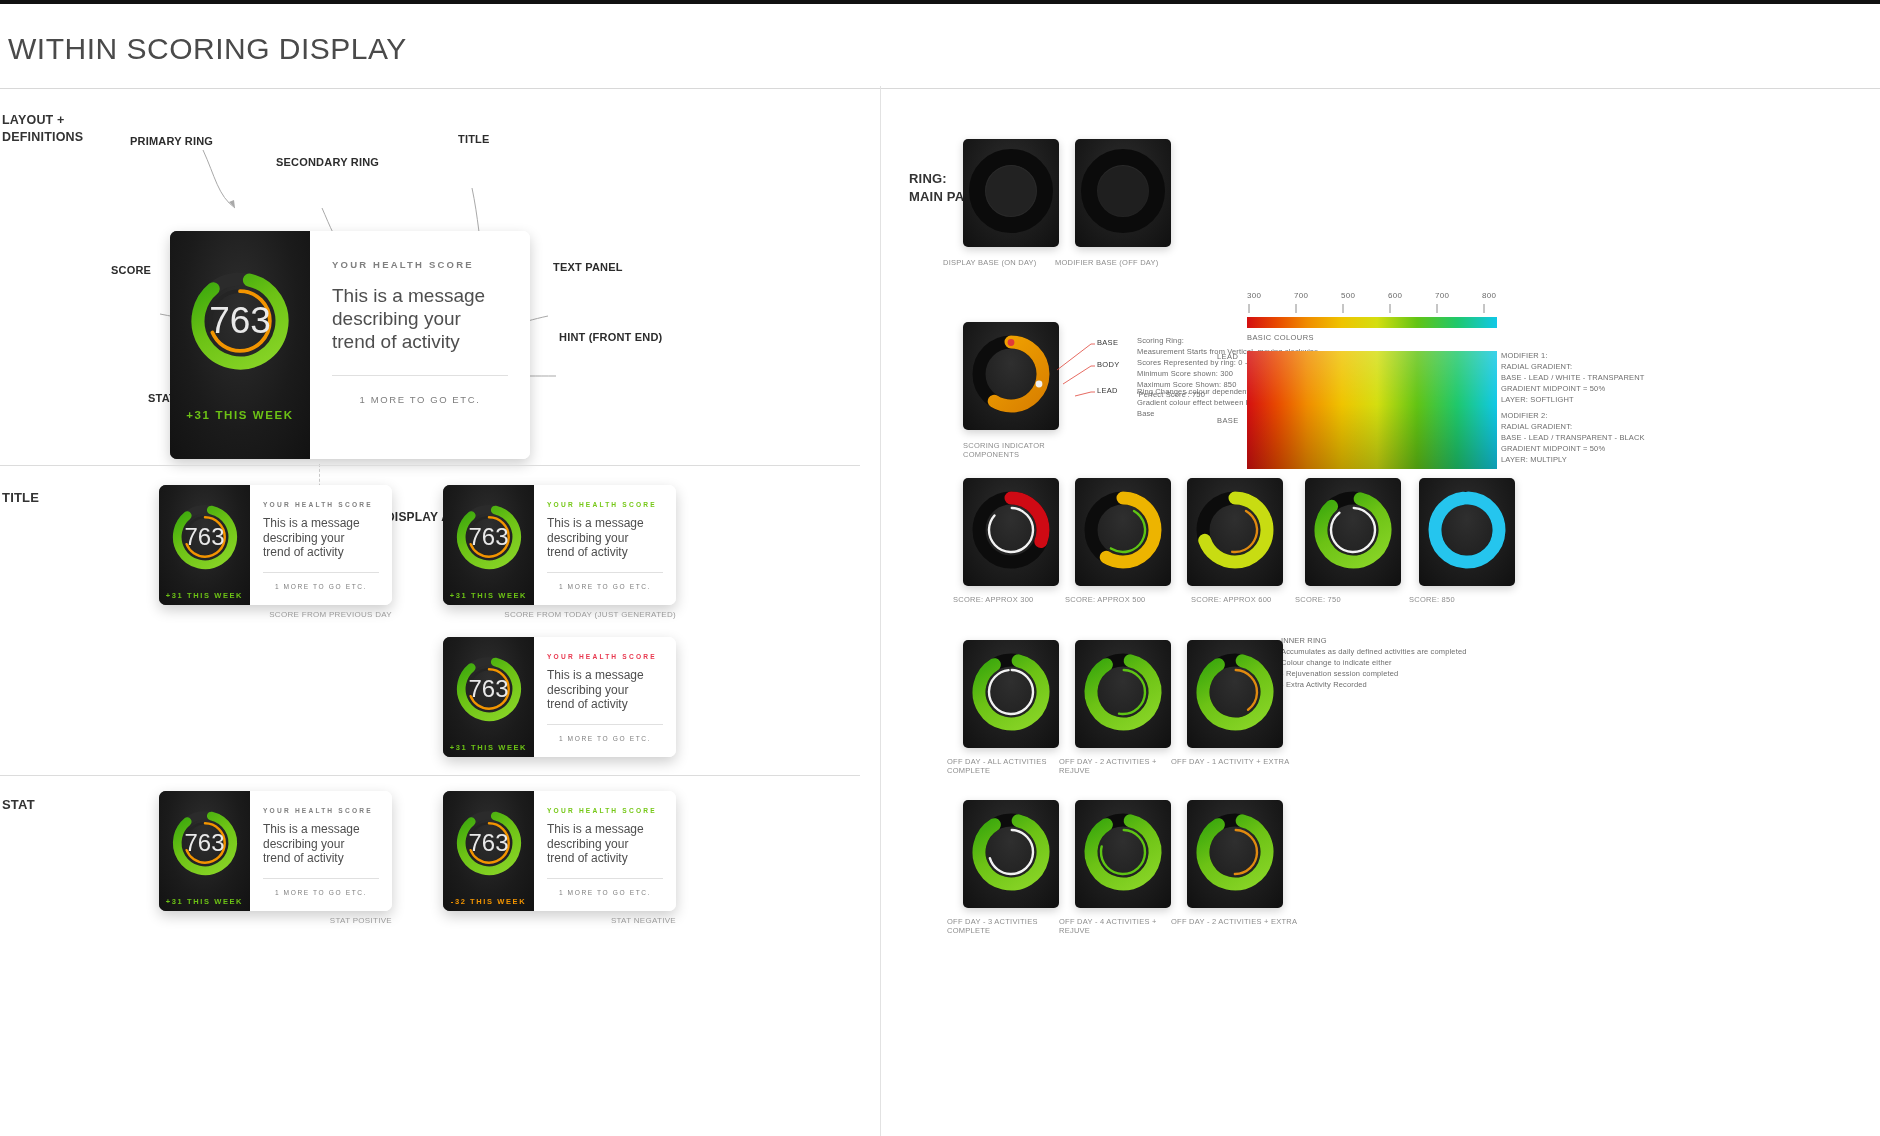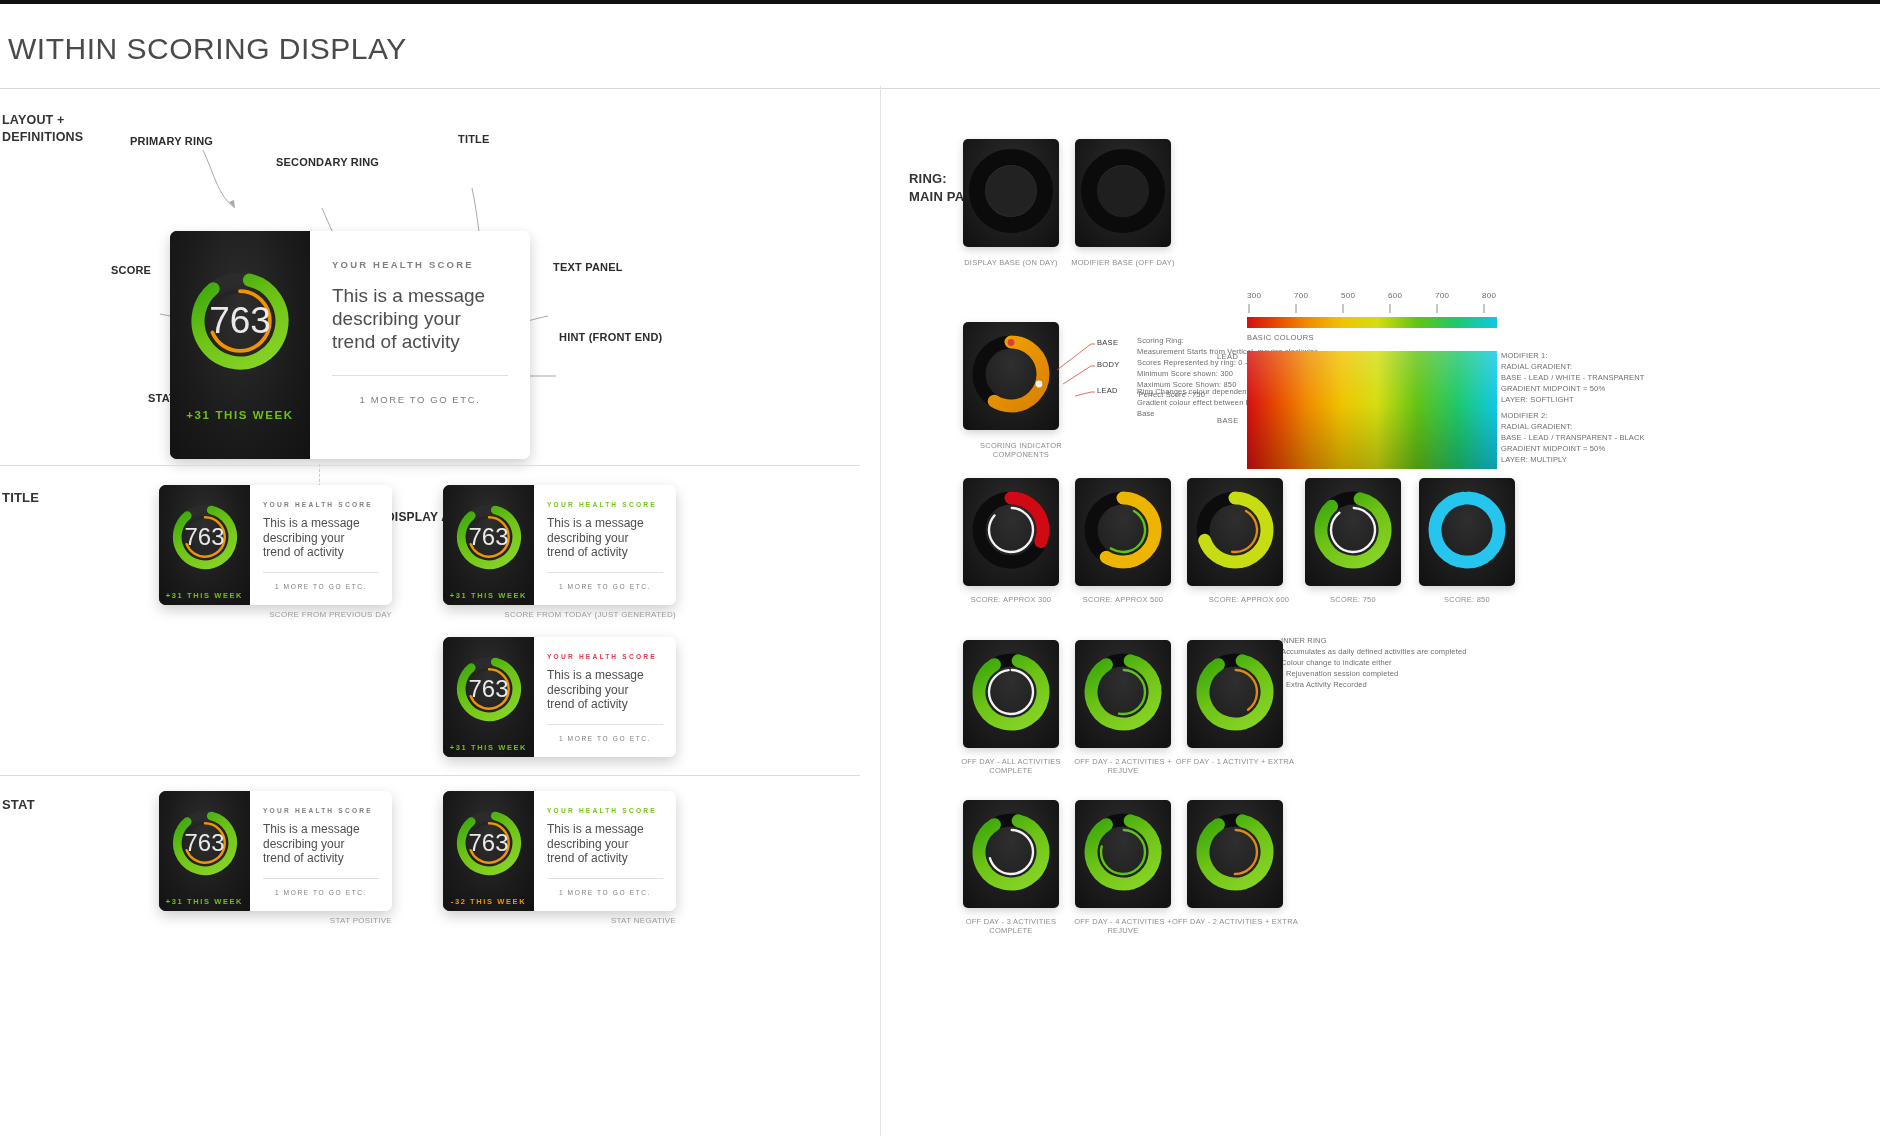--- a/index.html
+++ b/index.html
@@ -54,21 +54,21 @@
 
   
   .anno { position: absolute; font-size: 11px; font-weight: bold; color: #2c2c2c; letter-spacing: 0.2px; white-space: nowrap; }
   .leader { position: absolute; pointer-events: none; }
 
   .hrule { height: 1px; background: #dcdcdc; }
 
   
   .tile { border-radius: 5px; overflow: hidden; box-shadow: 0 3px 8px rgba(0,0,0,0.18);
           background: #1b1b1b; }
-  .tile-cap { font-size: 7.5px; letter-spacing: 0.25px; color: #8d8d8d; text-align: center; margin-top: 7px; }
+  .tile-cap { font-size: 7.5px; letter-spacing: 0.25px; color: #8d8d8d; text-align: left; margin-top: 7px; }
   .note { font-size: 7.5px; color: #6e6e6e; line-height: 1.45; letter-spacing: 0.15px; }
   .axis-num { font-size: 8px; color: #6b6b6b; letter-spacing: .3px; }
   .small-lbl { font-size: 7.5px; color: #6b6b6b; letter-spacing: .4px; }
   .redlbl { font-size: 7.5px; color: #333; letter-spacing: .3px; font-weight: normal; }
 </style>
 </head>
 <body>
 
 <div class="topbar"></div>
 
@@ -324,21 +324,21 @@
           <stop offset="0%" stop-color="#d87f00"></stop>
           <stop offset="100%" stop-color="#f5a800"></stop>
         </linearGradient>
       </defs>
       <circle cx="48" cy="52" r="32" fill="none" stroke="#0c0c0c" stroke-width="13"></circle>
       <circle cx="48" cy="52" r="32" fill="none" stroke="url(#gOr)" stroke-width="13" stroke-linecap="round" stroke-dasharray="118 201" transform="rotate(-90 48 52)"></circle>
       <circle cx="48" cy="20.5" r="3.4" fill="#e03a3a"></circle>
       <circle cx="76" cy="62" r="3.4" fill="#f0f0f0"></circle>
     </svg>
   </div>
-  <div class="tile-cap" style="position:absolute; left:62px; top:348px; width:136px; text-align:center; padding-left:20px;">SCORING INDICATOR COMPONENTS</div>
+  <div class="tile-cap" style="position:absolute; left:62px; top:348px; width:136px; text-align:left; padding-left:20px;">SCORING INDICATOR COMPONENTS</div>
 
   <svg width="130" height="110" style="position:absolute; left:160px; top:238px;" viewBox="0 0 130 110">
     <g stroke="#e0453a" stroke-width="0.8" fill="none">
       <path d="M16,46 L50,20"></path>
       <path d="M22,60 L50,42"></path>
       <path d="M34,72 L50,68"></path>
     </g>
     <g stroke="#e0453a" stroke-width="0.8">
       <line x1="50" y1="20" x2="54" y2="20"></line>
       <line x1="50" y1="42" x2="54" y2="42"></line>

